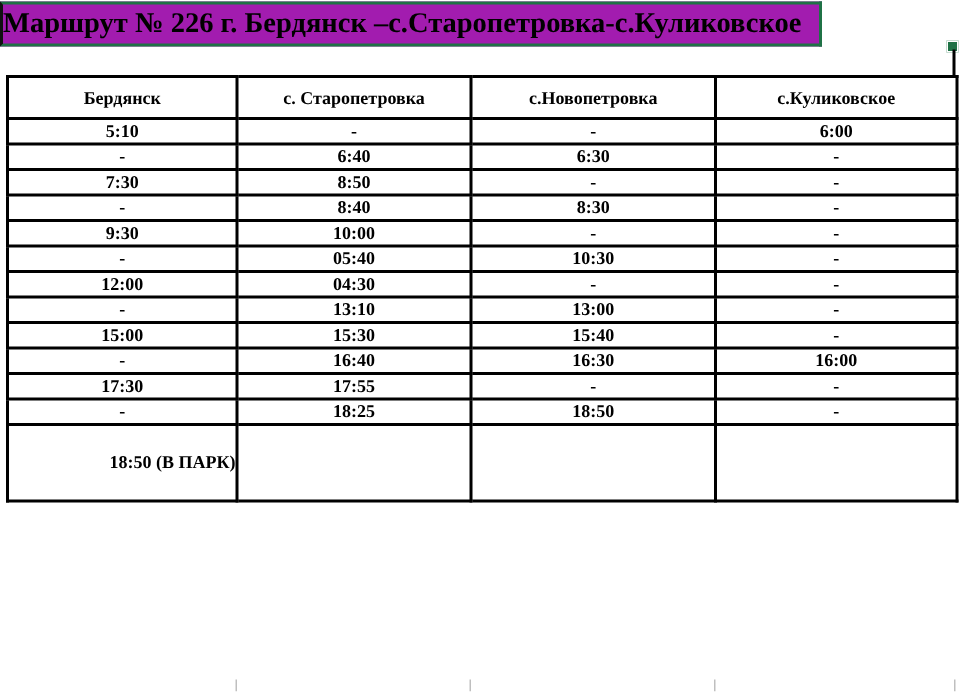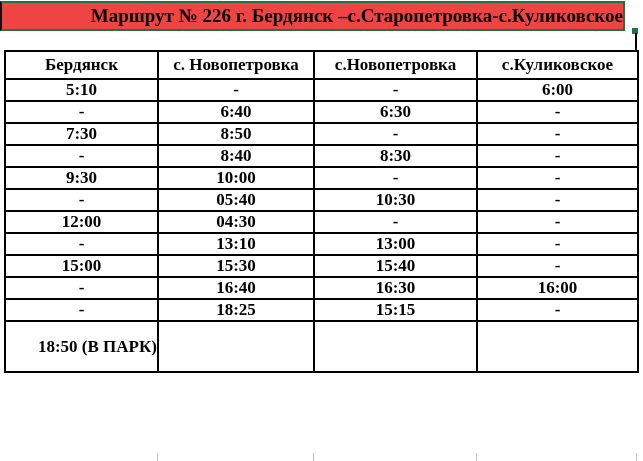--- a/index.html
+++ b/index.html
@@ -14,32 +14,32 @@
     overflow: hidden;
     font-family: "Liberation Serif", "DejaVu Serif", serif;
     color: #000000;
   }
 
   
   .title-box {
     position: absolute;
     left: 0;
     top: 1px;
-    width: 625px;
+    width: 548px;
     height: 30px;
     box-sizing: border-box;
     border: 2px solid #1F7246;
     border-left-color: #111111;
     display: flex;
     align-items: center;
-    justify-content: flex-end;
+    justify-content: flex-start;
     font-weight: bold;
     font-size: 19px;
     white-space: nowrap;
-    background: #ef4444;
+    background: #a21caf;
   }
   .fill-handle {
     position: absolute;
     left: 631px;
     top: 27px;
     width: 8px;
     height: 8px;
     box-sizing: border-box;
     background: #1F7246;
     border: 1px solid #ffffff;
@@ -60,21 +60,21 @@
     top: 50px;
     width: 633px;
     border-collapse: collapse;
     table-layout: fixed;
     background: #ffffff;
   }
   table.schedule th,
   table.schedule td {
     border: 2px solid #000000;
     font-weight: bold;
-    font-size: 17px;
+    font-size: 12px;
     text-align: center;
     vertical-align: middle;
     padding: 0;
     overflow: hidden;
     white-space: nowrap;
   }
   table.schedule thead tr { height: 28px; }
   table.schedule tbody tr { height: 15px; }
   table.schedule tbody tr.tall { height: 51px; }
   table.schedule td.depot {
@@ -107,21 +107,21 @@
 <table class="schedule">
   <colgroup>
       <col style="width: 153px;">
       <col style="width: 156px;">
       <col style="width: 163px;">
       <col style="width: 161px;">
     </colgroup>
   <thead>
     <tr>
         <th>Бердянск</th>
-        <th>с. Новопетровка</th>
+        <th>с. Старопетровка</th>
         <th>с.Новопетровка</th>
         <th>с.Куликовское</th>
       </tr>
   </thead>
   <tbody>
       <tr>
         <td>5:10</td>
         <td>-</td>
         <td>-</td>
         <td>6:00</td>
@@ -174,23 +174,29 @@
         <td>15:40</td>
         <td>-</td>
       </tr>
       <tr>
         <td>-</td>
         <td>16:40</td>
         <td>16:30</td>
         <td>16:00</td>
       </tr>
       <tr>
+        <td>17:30</td>
+        <td>17:55</td>
+        <td>-</td>
+        <td>-</td>
+      </tr>
+      <tr>
         <td>-</td>
         <td>18:25</td>
-        <td>15:15</td>
+        <td>18:50</td>
         <td>-</td>
       </tr>
       <tr class="tall">
         <td class="depot">18:50 (В ПАРК)</td>
         <td></td>
         <td></td>
         <td></td>
       </tr>
     </tbody>
 </table>

